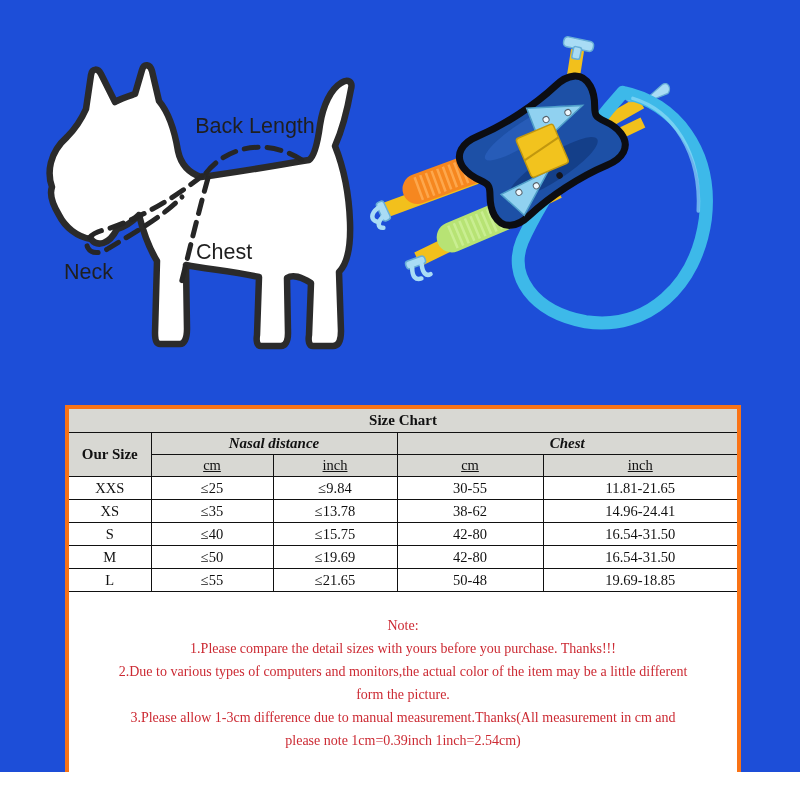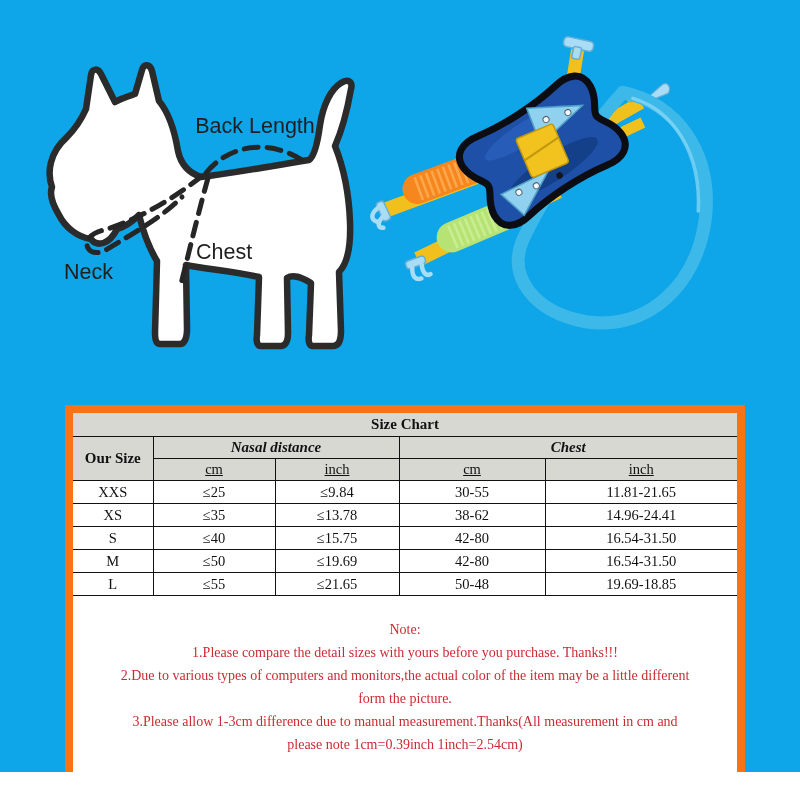--- a/index.html
+++ b/index.html
@@ -1,27 +1,27 @@
 <!DOCTYPE html>
 <html><head>
 <meta charset="utf-8">
 <style>
   html,body{margin:0;padding:0;background:#ffffff;}
   .canvas{
-    position:relative;width:800px;height:772px;background:#0ea5e9;
+    position:relative;width:800px;height:772px;background:#1d4ed8;
     overflow:hidden;font-family:"Liberation Serif",serif;
   }
   .dog-figure{position:absolute;left:22px;top:45px;width:355px;height:310px;}
   .harness-figure{position:absolute;left:368px;top:28px;width:405px;height:332px;}
 
   .size-table{
     position:absolute;left:65px;top:405px;width:672px;
     border-collapse:collapse;table-layout:fixed;
     font-family:"Liberation Serif",serif;color:#111;
-    border:8px solid #f97316;
+    border:4px solid #f97316;
   }
   .size-table th,.size-table td{
     border:1.5px solid #111;text-align:center;vertical-align:middle;
     padding:0;overflow:hidden;
   }
   .size-table .hdr{background:#d8d8d3;}
   .size-table .title-cell{height:23px;font-size:15px;font-weight:bold;}
   .size-table .group-cell{height:21px;font-size:15px;font-weight:bold;font-style:italic;}
   .size-table .corner-cell{font-size:15px;font-weight:bold;}
   .size-table .unit-row th{height:21px;font-size:14.5px;font-weight:normal;border-top-width:1px;text-decoration:underline;}

